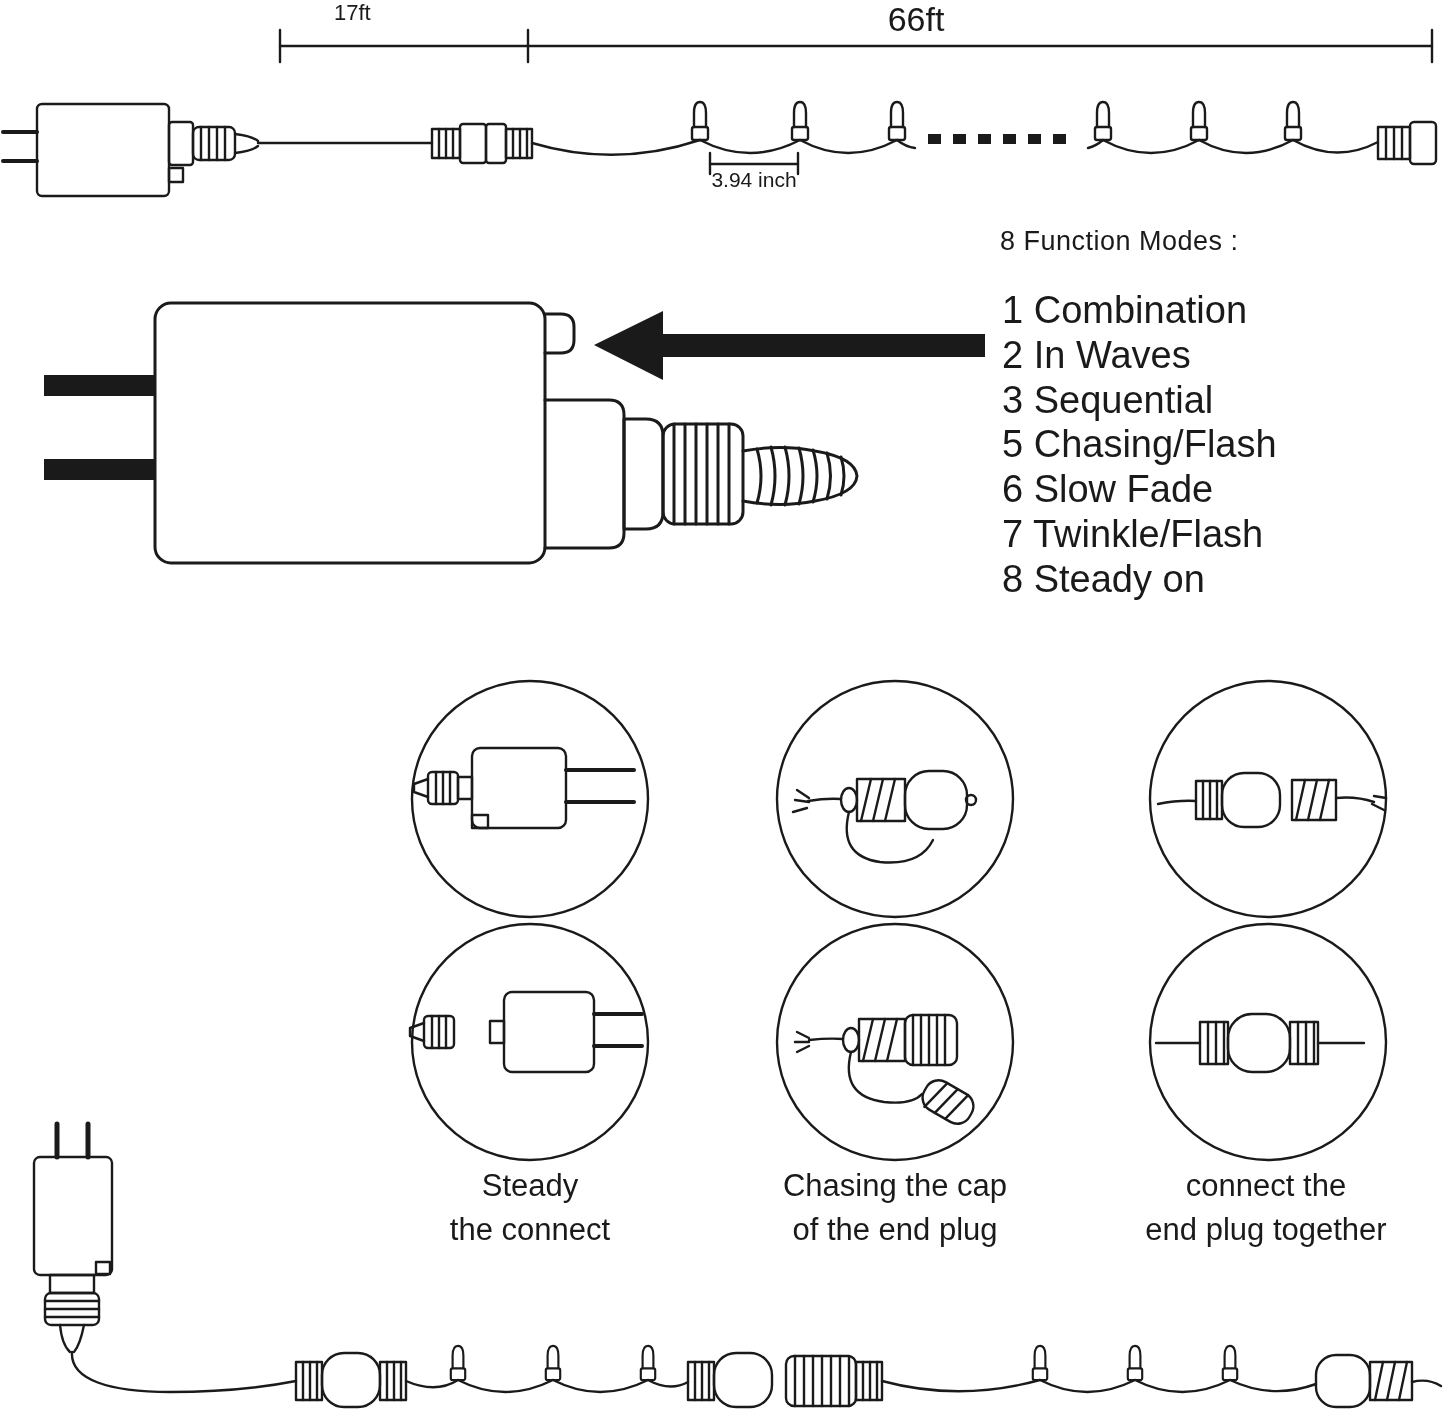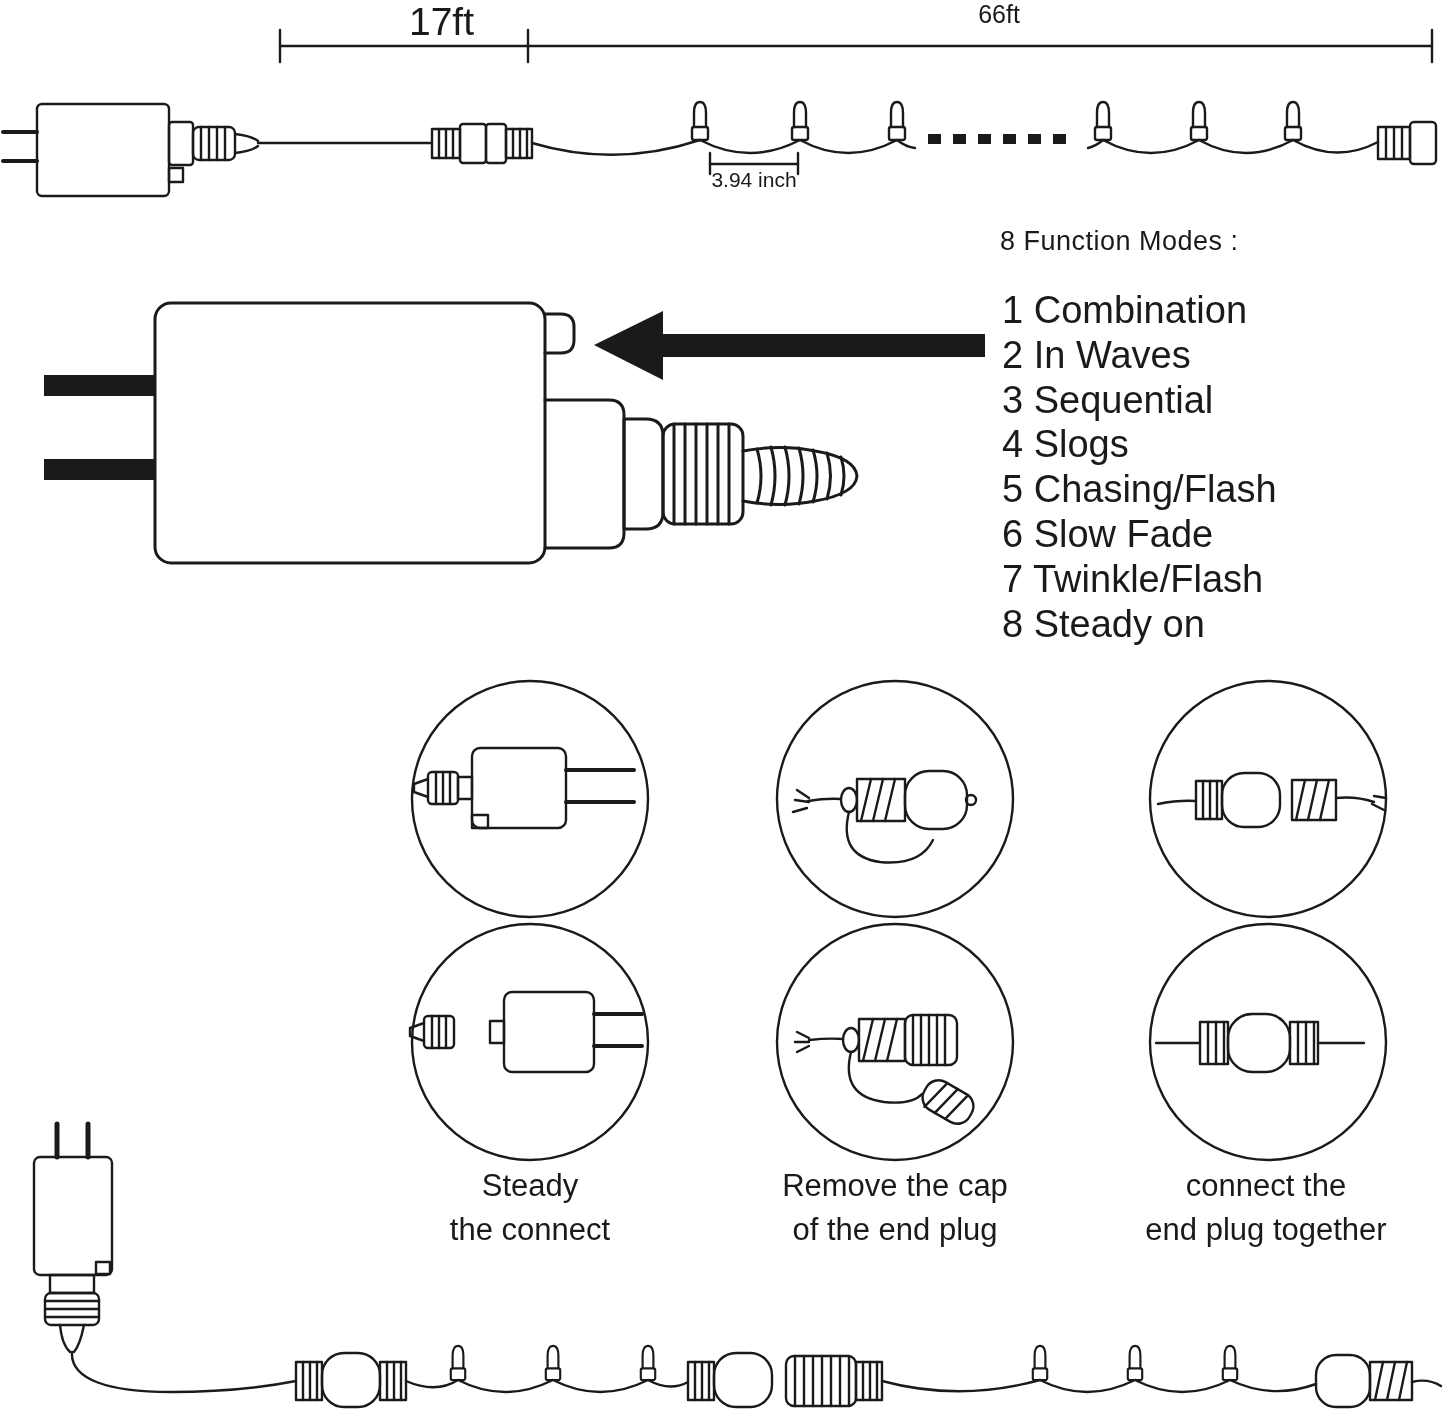--- a/index.html
+++ b/index.html
@@ -1,22 +1,22 @@
 <!DOCTYPE html>
 <html><head>
 <meta charset="utf-8">
 <style>
   * { box-sizing: border-box; }
   html, body { margin: 0; padding: 0; background: #ffffff; }
   body { font-family: "Liberation Sans", sans-serif; color: #1a1a1a; }
   .canvas { position: relative; width: 1445px; height: 1410px; background: #ffffff; overflow: hidden; }
   .canvas > svg { position: absolute; left: 0; top: 0; }
   .t { position: absolute; white-space: nowrap; }
-  .lbl-17   { left: 334px; top: 0px;  width: 140px; text-align: right; font-size: 39px; }
-  .lbl-66   { left: 939px; top: 0px;  width: 120px; text-align: center; font-size: 25px; }
+  .lbl-17   { left: 334px; top: 0px;  width: 140px; text-align: left; font-size: 22px; }
+  .lbl-66   { left: 856px; top: 0px;  width: 120px; text-align: center; font-size: 34px; }
   .lbl-394  { left: 664px; top: 168px; width: 180px; text-align: center; font-size: 21px; white-space: nowrap; }
   .modes-title { left: 1000px; top: 226px; font-size: 27px; letter-spacing: 0.5px; }
   .modes-list  { position: absolute; left: 1002px; top: 288px; font-size: 38px; }
   .mode-item   { height: 44.8px; line-height: 44.8px; white-space: nowrap; }
   .connect-line { position: absolute; left: 24px; top: 886px; font-size: 31px; display: flex; align-items: baseline; white-space: pre; }
   .big4 { font-size: 45px; font-weight: 400; }
   .caption { position: absolute; top: 1164px; width: 400px; text-align: center; font-size: 31px; line-height: 44px; }
   .cap1 { left: 330px; }
   .cap2 { left: 695px; }
   .cap3 { left: 1066px; }
@@ -295,34 +295,33 @@
 
   <div class="t lbl-17">17ft</div>
   <div class="t lbl-66">66ft</div>
   <div class="t lbl-394">3.94 inch</div>
 
   <div class="t modes-title">8 Function Modes :</div>
   <div class="modes-list">
     <div class="mode-item">1 Combination</div>
     <div class="mode-item">2 In Waves</div>
     <div class="mode-item">3 Sequential</div>
-    <div class="mode-item">4 Slogs</div>
     <div class="mode-item">5 Chasing/Flash</div>
     <div class="mode-item">6 Slow Fade</div>
     <div class="mode-item">7 Twinkle/Flash</div>
     <div class="mode-item">8 Steady on</div>
   </div>
 
 
   <div class="caption cap1">
     <div>Steady</div>
     <div>the connect</div>
   </div>
   <div class="caption cap2">
-    <div>Remove the cap</div>
+    <div>Chasing the cap</div>
     <div>of the end plug</div>
   </div>
   <div class="caption cap3">
     <div>connect the</div>
     <div>end plug together</div>
   </div>
 
 </div>
 
 </body></html>

